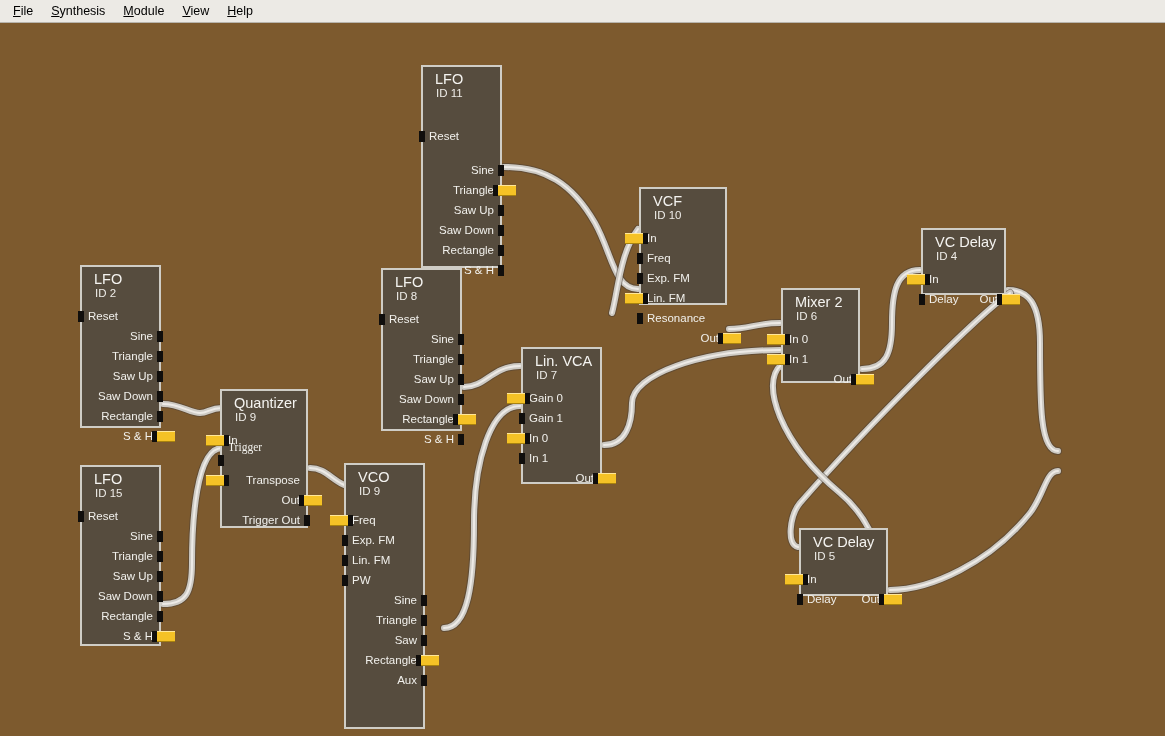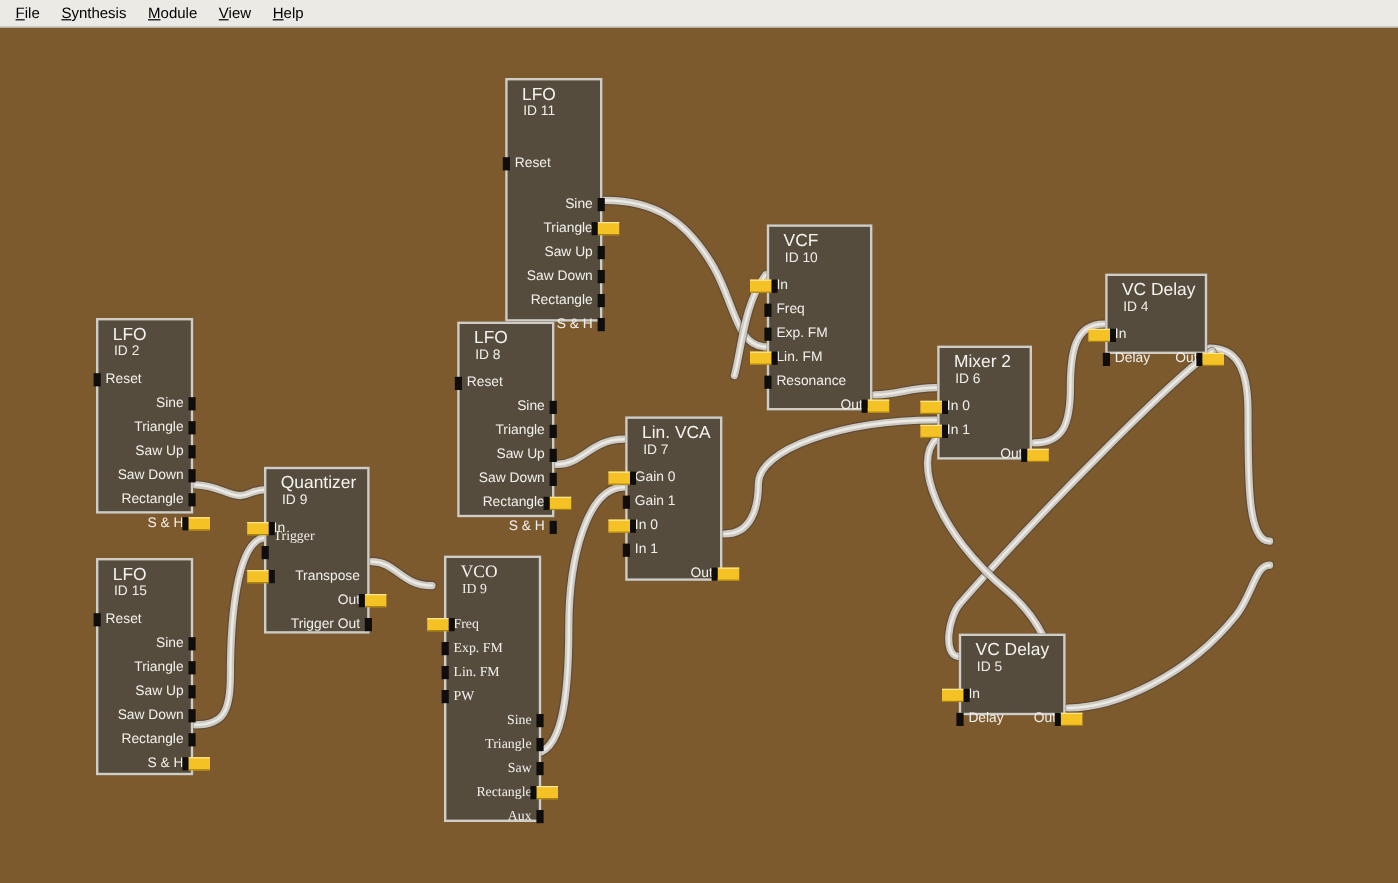--- a/index.html
+++ b/index.html
@@ -258,21 +258,21 @@
       <div class="jack left conn" style="top: 44px;"></div>
       <div class="port in" style="top: 49px; left: 6px; font-family: Liberation Serif, serif;">Trigger</div>
       <div class="jack left" style="top: 64px;"></div>
       <div class="port in" style="top: 82px; left: 24px;">Transpose</div>
       <div class="jack left conn" style="top: 84px;"></div>
       <div class="port out" style="top: 102px; right: 6px;">Out</div>
       <div class="jack right conn" style="top: 104px;"></div>
       <div class="port out" style="top: 122px; right: 6px;">Trigger Out</div>
       <div class="jack right" style="top: 124px;"></div>
     </div>
-    <div class="module" style="left: 370px; top: 440px; width: 81px; height: 222px; font-family: Liberation Serif, serif;">
+    <div class="module" style="left: 344px; top: 440px; width: 81px; height: 266px;">
       <div class="mod-title">VCO</div>
       <div class="mod-id">ID 9</div>
       <div class="port in" style="top: 48px; left: 6px;">Freq</div>
       <div class="jack left conn" style="top: 50px;"></div>
       <div class="port in" style="top: 68px; left: 6px;">Exp. FM</div>
       <div class="jack left" style="top: 70px;"></div>
       <div class="port in" style="top: 88px; left: 6px;">Lin. FM</div>
       <div class="jack left" style="top: 90px;"></div>
       <div class="port in" style="top: 108px; left: 6px;">PW</div>
       <div class="jack left" style="top: 110px;"></div>
@@ -294,21 +294,21 @@
       <div class="jack left conn" style="top: 44px;"></div>
       <div class="port in" style="top: 62px; left: 6px;">Gain 1</div>
       <div class="jack left" style="top: 64px;"></div>
       <div class="port in" style="top: 82px; left: 6px;">In 0</div>
       <div class="jack left conn" style="top: 84px;"></div>
       <div class="port in" style="top: 102px; left: 6px;">In 1</div>
       <div class="jack left" style="top: 104px;"></div>
       <div class="port out" style="top: 122px; right: 6px;">Out</div>
       <div class="jack right conn" style="top: 124px;"></div>
     </div>
-    <div class="module" style="left: 639px; top: 164px; width: 88px; height: 155px;">
+    <div class="module" style="left: 639px; top: 164px; width: 88px; height: 118px;">
       <div class="mod-title">VCF</div>
       <div class="mod-id">ID 10</div>
       <div class="port in" style="top: 42px; left: 6px;">In</div>
       <div class="jack left conn" style="top: 44px;"></div>
       <div class="port in" style="top: 62px; left: 6px;">Freq</div>
       <div class="jack left" style="top: 64px;"></div>
       <div class="port in" style="top: 82px; left: 6px;">Exp. FM</div>
       <div class="jack left" style="top: 84px;"></div>
       <div class="port in" style="top: 102px; left: 6px;">Lin. FM</div>
       <div class="jack left conn" style="top: 104px;"></div>

